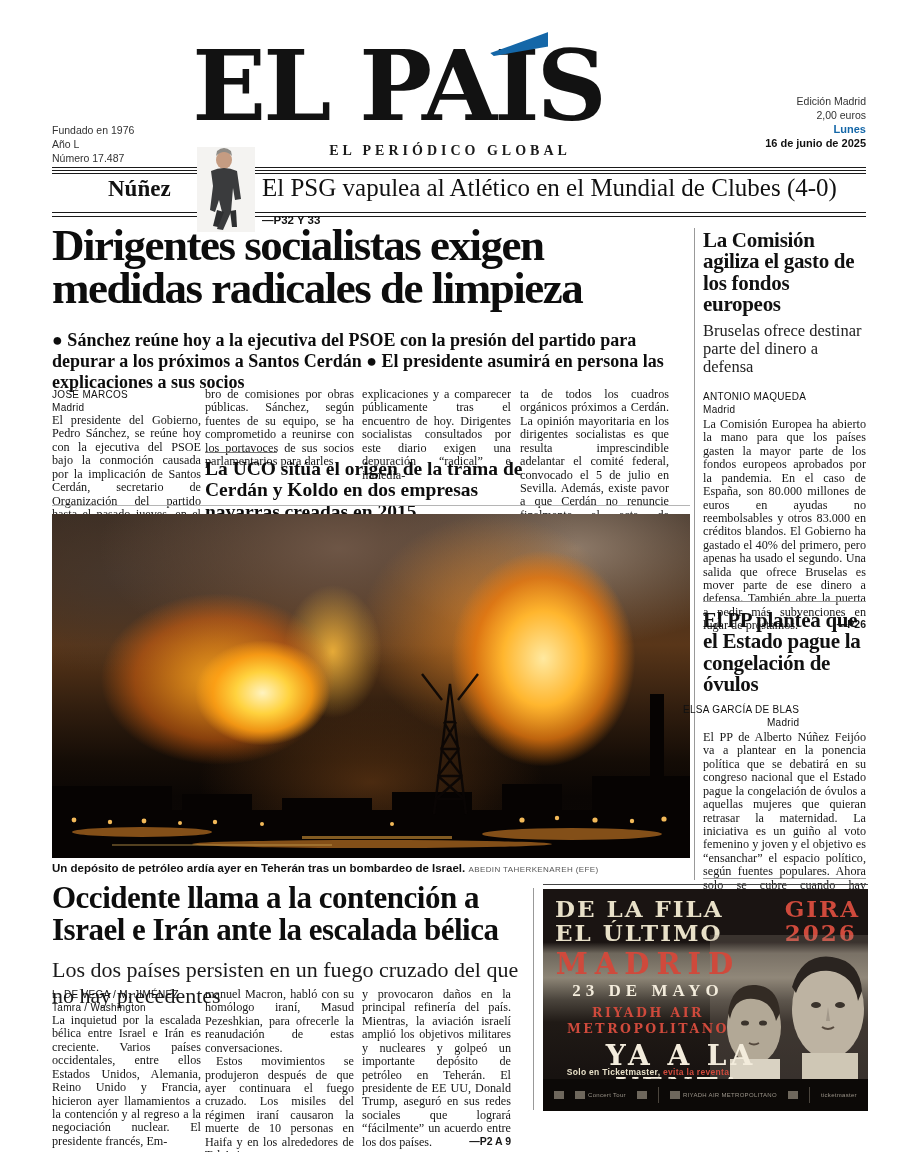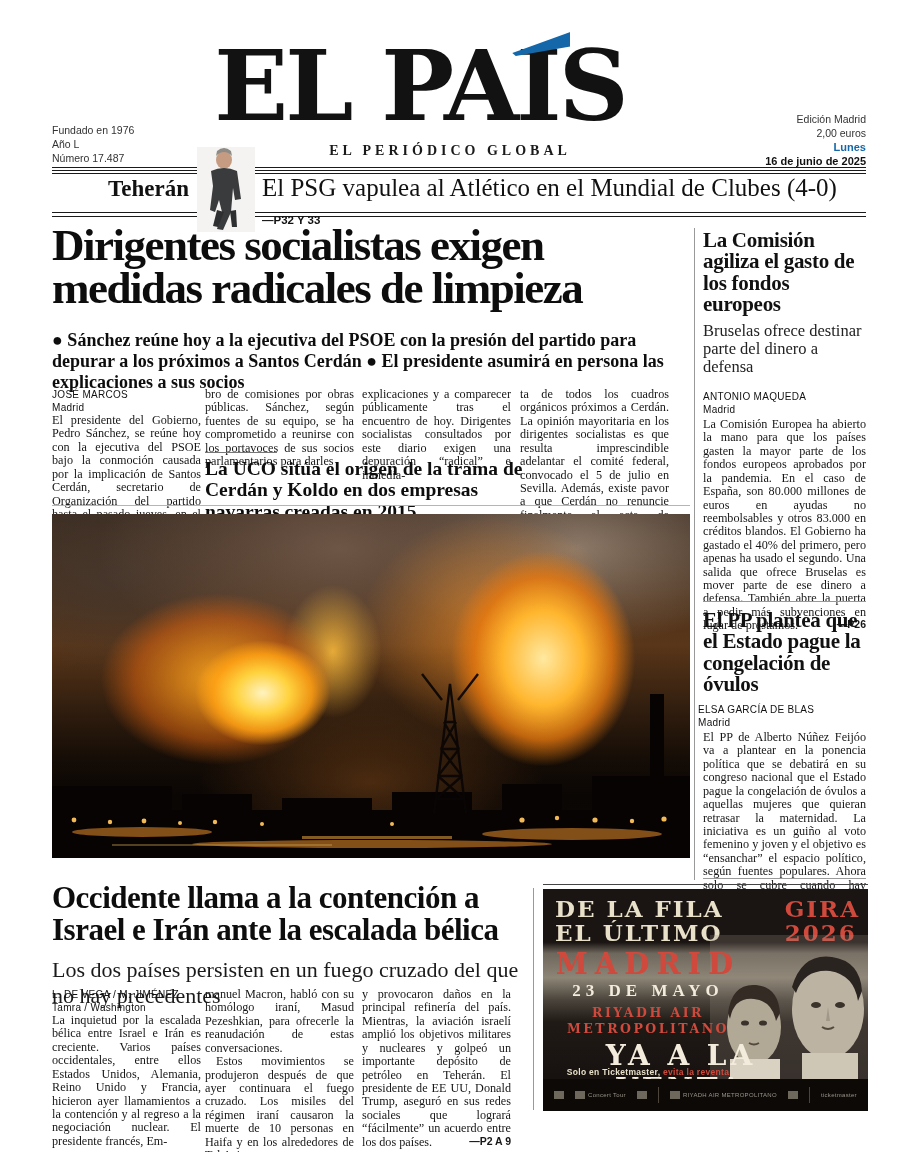--- a/index.html
+++ b/index.html
@@ -1,29 +1,29 @@
 <!DOCTYPE html>
 <html><head>
 <meta charset="utf-8">
 <style>
   html,body{margin:0;padding:0;background:#fff;}
   #page{position:relative;width:900px;height:1152px;background:#fff;overflow:hidden;
         font-family:"Liberation Serif",serif;color:#111;}
   .abs{position:absolute;}
   
   #logo{left:0;top:38px;width:796px;text-align:center;font-family:"DejaVu Serif",serif;
-        font-weight:bold;font-size:97px;letter-spacing:-3px;line-height:1;color:#121212;padding-left:22px;}
+        font-weight:bold;font-size:97px;letter-spacing:-3px;line-height:1;color:#121212;}
   .i-wrap{position:relative;display:inline-block;}
   .i-wrap::before{content:"";position:absolute;left:-4px;top:-6px;width:58px;height:24px;
         background:#1467a8;clip-path:polygon(0 88%,100% 0,100% 60%,6% 100%);}
   #tagline{left:0;top:143px;width:900px;text-align:center;font-weight:bold;
         font-size:14px;letter-spacing:4px;color:#1a1a1a;}
   .mh-info{font-family:"Liberation Sans",sans-serif;font-size:10.5px;line-height:14px;color:#333;}
   #mh-left{left:52px;top:123px;}
-  #mh-right{right:34px;top:112px;text-align:right;}
+  #mh-right{right:34px;top:94px;text-align:right;}
   #mh-right .b{font-weight:bold;color:#111;font-size:11px;}
   #mh-right .blue{color:#1467a8;font-weight:bold;font-size:11px;}
   .rule3{height:5px;border-top:1.6px solid #1a1a1a;border-bottom:1.6px solid #1a1a1a;
         background:linear-gradient(#1a1a1a,#1a1a1a) center/100% 1px no-repeat;}
   .rule2{height:3px;border-top:1px solid #1a1a1a;border-bottom:1px solid #1a1a1a;}
   
   #kicker-section{left:108px;top:176px;font-size:23px;font-weight:bold;}
   #kicker-head{left:262px;top:174px;font-size:25px;width:580px;}
   .pageref{font-family:"Liberation Sans",sans-serif;font-weight:bold;font-size:11.5px;color:#111;}
   #person{left:197px;top:147px;width:58px;height:85px;background:#fff;z-index:5;}
@@ -62,21 +62,21 @@
   .indent{text-indent:11px;}
   
   #vrule-main{left:694px;top:228px;width:1px;height:652px;background:#999;}
   #rail1-head{left:703px;top:230px;width:163px;font-size:21px;font-weight:bold;line-height:1.02;letter-spacing:-.3px;}
   #rail1-sub{left:703px;top:322px;width:163px;font-size:16.5px;line-height:1.1;color:#222;}
   #rail1-byline{left:703px;top:390px;}
   #rail1-body{left:703px;top:418px;width:163px;}
   .railbody{font-size:12.2px;line-height:1.1;text-align:justify;color:#161616;}
   #rail-rule{left:703px;top:601px;width:163px;height:1px;background:#999;}
   #rail2-head{left:703px;top:610px;width:163px;font-size:21px;font-weight:bold;line-height:1.02;letter-spacing:-.3px;}
-  #rail2-byline{left:698px;top:703px;}
+  #rail2-byline{left:683px;top:703px;text-align:right;}
   #rail2-body{left:703px;top:731px;width:163px;}
   #rail-rule2{left:703px;top:878px;width:163px;height:1px;background:#999;}
   
   #ad-rule{left:543px;top:884px;width:325px;height:1px;background:#444;}
   #ad{left:543px;top:889px;width:325px;height:222px;overflow:hidden;color:#e5dcc4;
       background:linear-gradient(180deg,#1a1412 0%,#1a1412 24%,#6e675c 29%,#8d8576 40%,#4a443c 50%,#201a16 60%,#171210 84%,#171210 100%);}
   .ad-title{font-family:"DejaVu Serif",serif;font-weight:bold;font-size:23px;line-height:1.05;letter-spacing:2px;}
   #ad-band{position:absolute;left:12px;top:8px;width:230px;color:#e8e0c8;}
   #ad-gira{position:absolute;right:8px;top:8px;text-align:left;color:#cf4a3c;}
   .ad-left{position:absolute;left:0;width:210px;text-align:center;font-family:"Liberation Sans",sans-serif;font-weight:bold;}
@@ -114,21 +114,21 @@
   <div class="abs" id="mh-right">
     <div class="mh-info">Edición Madrid</div>
     <div class="mh-info">2,00 euros</div>
     <div class="mh-info blue">Lunes</div>
     <div class="mh-info b">16 de junio de 2025</div>
   </div>
 
   <div class="abs rule3" style="left:52px;top:167px;width:814px;"></div>
   <div class="abs rule2" style="left:52px;top:212px;width:814px;"></div>
 
-  <div class="abs" id="kicker-section">Teherán</div>
+  <div class="abs" id="kicker-section">Núñez</div>
   <div class="abs" id="kicker-head"><span>El PSG vapulea al Atlético en el Mundial de Clubes (4-0) </span><span class="pageref">—P32 Y 33</span></div>
   <div class="abs" id="person">
     <svg width="58" height="85" viewBox="0 0 58 85">
       <rect x="0" y="0" width="58" height="85" fill="#f4f3f1"></rect>
       <ellipse cx="27" cy="13" rx="8" ry="9" fill="#c59c82"></ellipse>
       <path d="M19 9 q8 -8 16 0 l-1 -5 q-7 -6 -14 0 z" fill="#8e8b86"></path>
       <path d="M14 24 q13 -6 26 0 l4 28 -6 1 -2 -12 -2 24 -8 18 -6 -1 5 -17 -3 -12 -4 12 -5 -2 3 -24 z" fill="#3a3b3d"></path>
       <path d="M20 63 l-4 16 5 1 6 -15 z" fill="#2e2f31"></path>
       <path d="M33 64 l2 16 5 0 -1 -17 z" fill="#2e2f31"></path>
     </svg>
@@ -190,20 +190,21 @@
       </g>
       <g fill="#ff9a2e" opacity=".5">
         <ellipse cx="90" cy="318" rx="70" ry="5"></ellipse>
         <ellipse cx="520" cy="320" rx="90" ry="6"></ellipse>
         <ellipse cx="320" cy="330" rx="180" ry="4"></ellipse>
       </g>
       <rect x="250" y="322" width="150" height="3" fill="#e8a43e" opacity=".55"></rect>
       <rect x="60" y="330" width="220" height="2" fill="#caa04e" opacity=".4"></rect>
     </svg>
   </div>
+  <div class="abs" id="caption"><b>Un depósito de petróleo ardía ayer en Teherán tras un bombardeo de Israel. </b><span class="credit">ABEDIN TAHERKENAREH (EFE)</span></div>
 
   <div class="abs" id="west-headline">Occidente llama a la contención a Israel e Irán ante la escalada bélica</div>
   <div class="abs" id="west-subhead">Los dos países persisten en un fuego cruzado del que no hay precedentes</div>
 
   <div class="abs col" id="wcol1">
     <div class="byline">L. DE VEGA / M. JIMÉNEZ</div>
     <div class="byline pl">Tamra / Washington</div>
     <div>La inquietud por la escalada bélica entre Israel e Irán es creciente. Varios países occidentales, entre ellos Estados Unidos, Alemania, Reino Unido y Francia, hicieron ayer llamamientos a la contención y al regreso a la negociación nuclear. El presidente francés, Em-</div>
   </div>
   <div class="abs col" id="wcol2">

